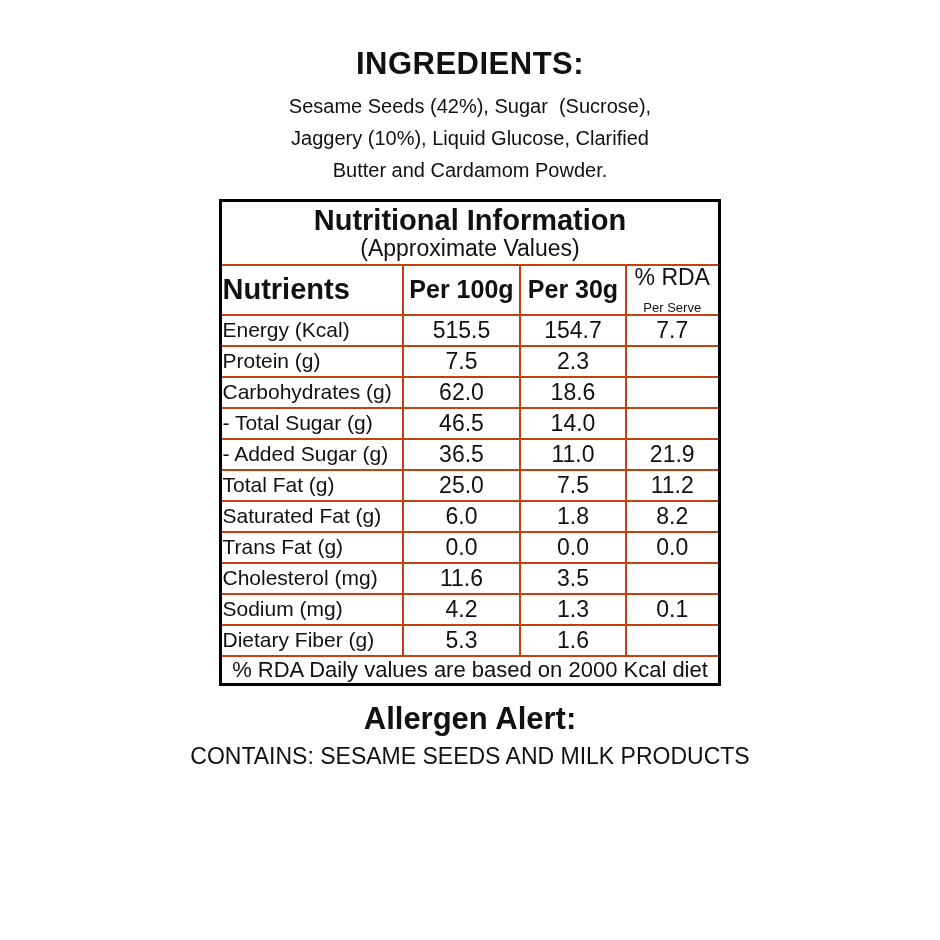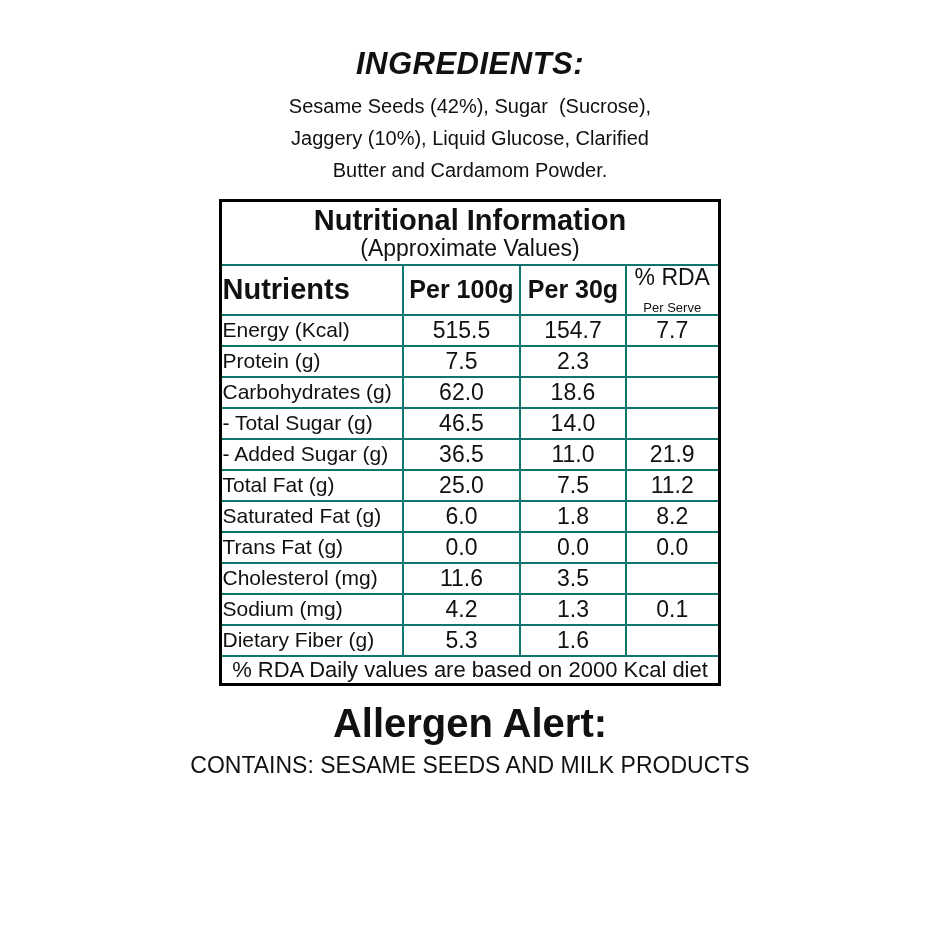--- a/index.html
+++ b/index.html
@@ -18,37 +18,36 @@
     padding-top: 46px;
     text-align: center;
     overflow: hidden;
   }
   
   .ingredients-title {
     font-size: 31px;
     font-weight: bold;
     letter-spacing: 0.5px;
     margin: 0 0 8px 0;
-    font-style: italic;
   }
   .ingredients-line {
     font-size: 20px;
     line-height: 32px;
     white-space: pre-wrap;
   }
   
   table.nutrition {
     border-collapse: collapse;
     margin: 13px auto 0 auto;
     table-layout: fixed;
     width: 498px;
     border: 3px solid #000000;
   }
   table.nutrition td, table.nutrition th {
-    border: 2px solid #0f766e;
+    border: 2px solid #c2410c;
     padding: 0;
     vertical-align: middle;
     box-sizing: border-box;
   }
   .col-nutrient { width: 182px; }
   .col-per100g  { width: 117px; }
   .col-per30g   { width: 106px; }
   .col-rda      { width: 93px;  }
   .title-cell {
     height: 64px;
@@ -89,21 +88,21 @@
     margin-top: 20px;
   }
   td.footnote-cell {
     height: 27px;
     text-align: center;
   }
   .footnote-rda-text { font-size: 22px; }
   .footnote-serving-text { font-size: 20px; }
   
   .allergen-title {
-    font-size: 40px;
+    font-size: 31px;
     font-weight: bold;
     margin: 15px 0 6px 0;
   }
   .allergen-text {
     font-size: 23px;
   }
 </style>
 </head>
 <body>
 

